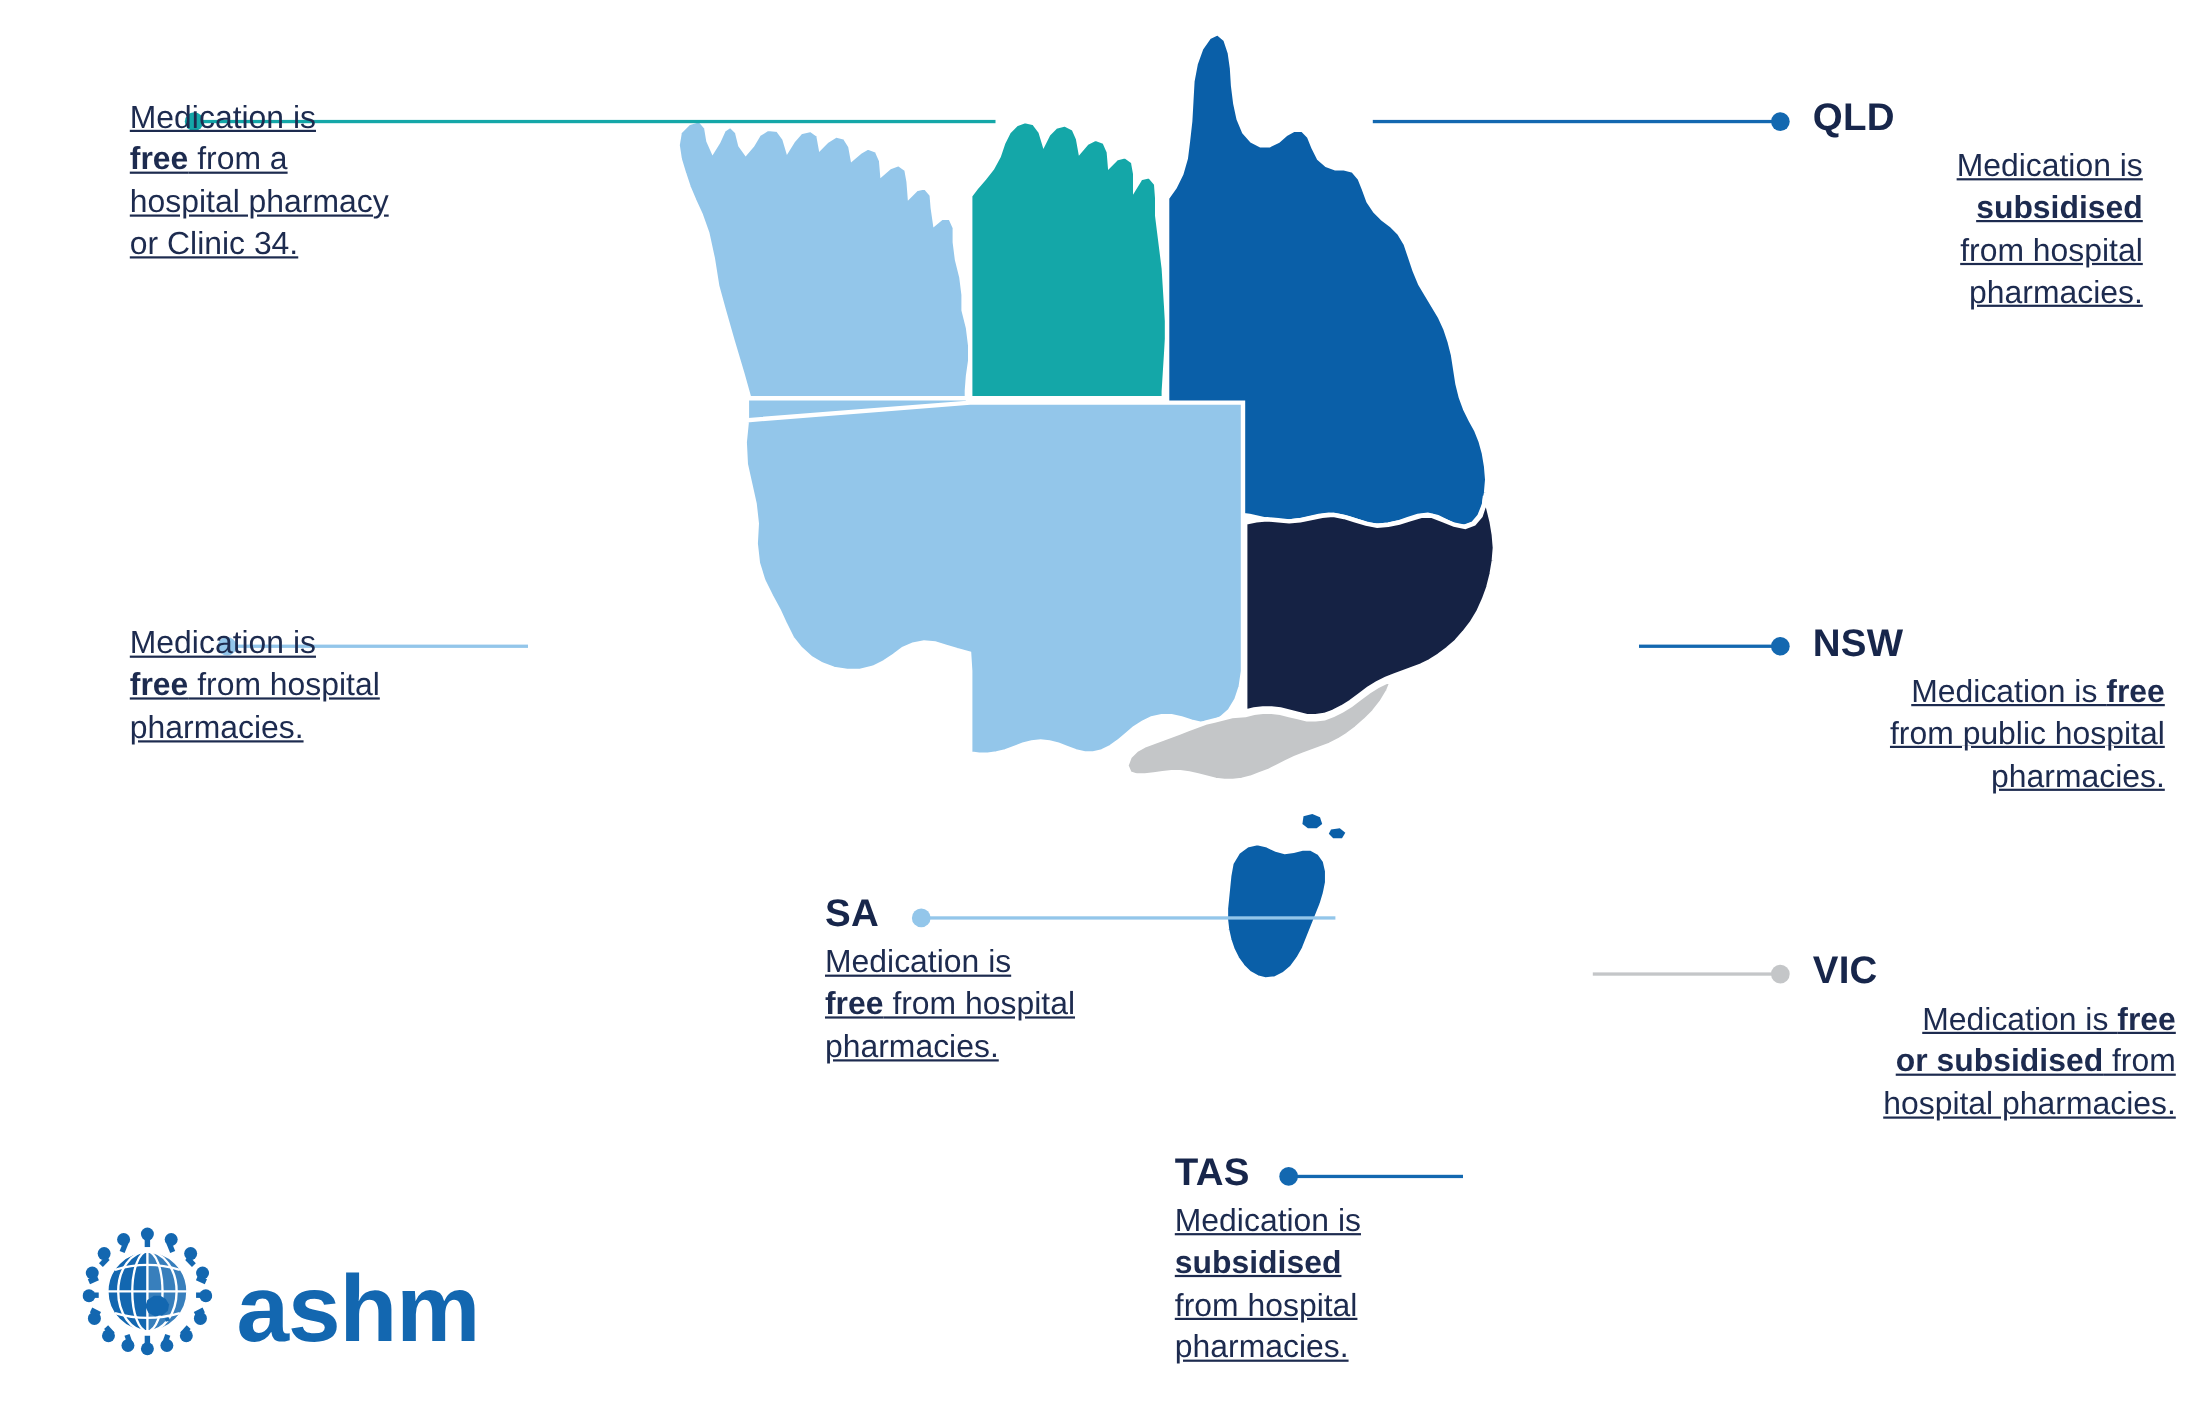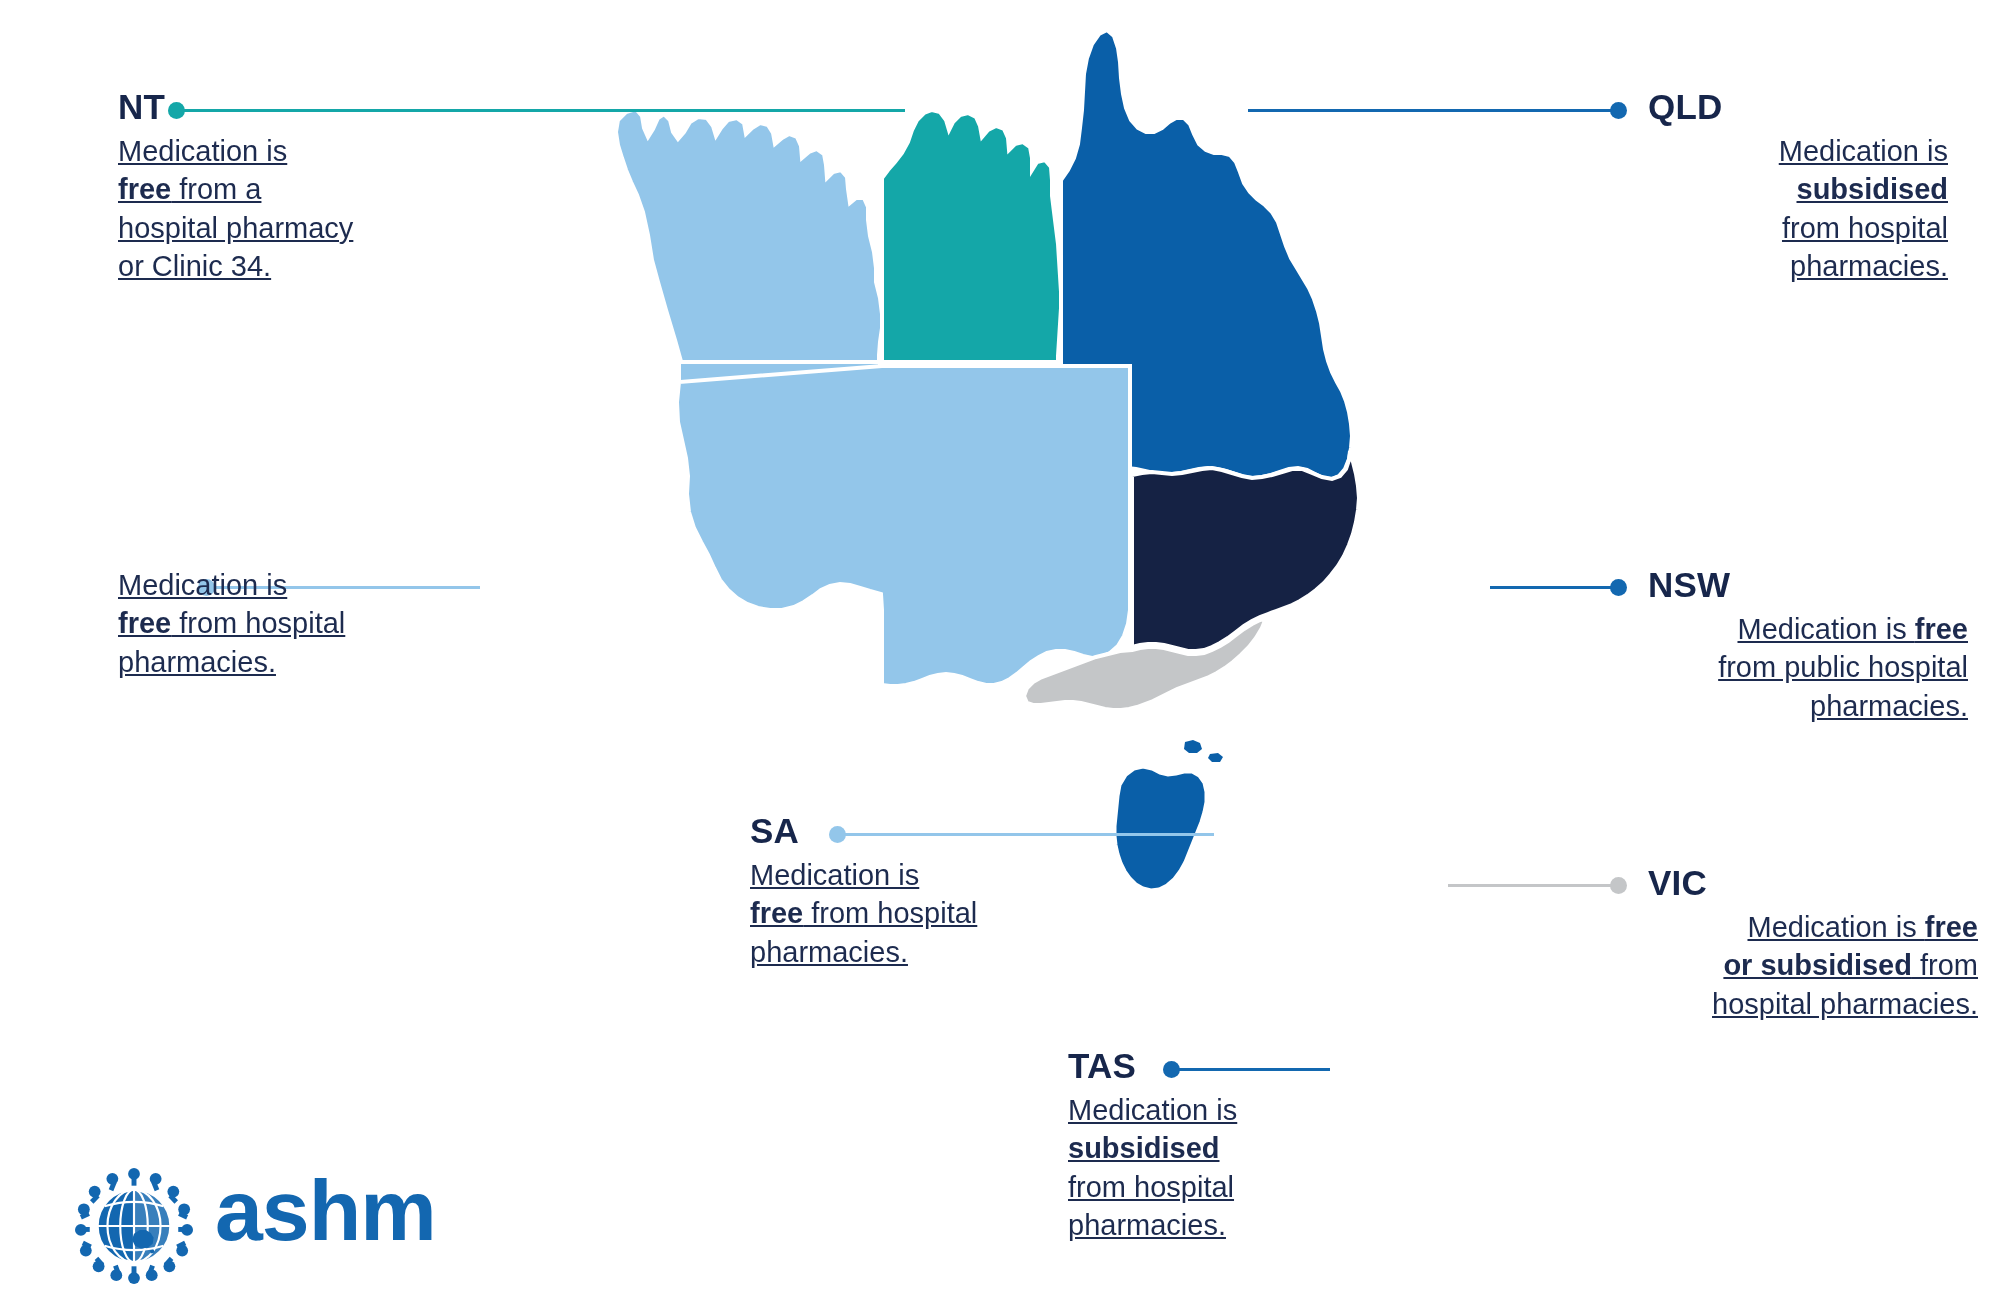--- a/index.html
+++ b/index.html
@@ -65,23 +65,23 @@
   .conn-dot {
     position: absolute;
     width: 17px;
     height: 17px;
     border-radius: 50%;
   }
   
   #logo {
     position: absolute;
     left: 75px;
-    top: 1167px;
+    top: 1115px;
     display: flex;
-    align-items: flex-start;
+    align-items: flex-end;
     gap: 22px;
   }
   #logo-mark { width: 118px; height: 118px; display:block; }
   #logo-word {
     font-size: 86px;
     font-weight: bold;
     color: #1367b0;
     letter-spacing: -1px;
     line-height: 1;
     font-family: "Liberation Sans", sans-serif;
@@ -155,23 +155,20 @@
          L799,842 L795,852 L790,861 L784,869 L777,875 L769,879 L761,880 L753,878 L746,874
          L740,868 L735,861 L731,853 L728,844 L726,835 L725,826 L725,816 L726,806 L727,796
          L728,786 Z"></path>
     <path fill="#0A5FA8" d="M795,732 L803,730 L810,733 L812,739 L807,743 L799,743 L794,739 Z"></path>
     <path fill="#0A5FA8" d="M820,744 L828,743 L833,747 L830,752 L822,752 L818,748 Z"></path>
   </svg>
 
   <div class="conn-line" style="left:175px; top:109px; width:730px; background:#14A7A8;"></div>
   <div class="conn-dot" style="left:168px; top:102px; background:#14A7A8;"></div>
   <div class="callout" style="left:118px; top:84px;">
-    <div class="state-row">
-      <span class="state-code">NT</span>
-    </div>
     <div class="desc">
       <span>Medication is</span><br>
       <b>free</b> from a<br>
       <span>hospital pharmacy</span><br>
       <span>or Clinic 34.</span>
     </div>
   </div>
 
   <div class="conn-line" style="left:1248px; top:109px; width:370px; background:#1368B0;"></div>
   <div class="conn-dot" style="left:1610px; top:102px; background:#1368B0;"></div>

